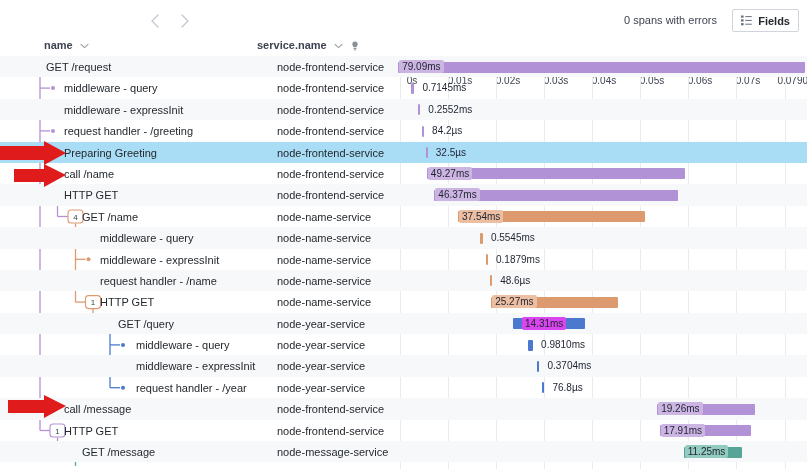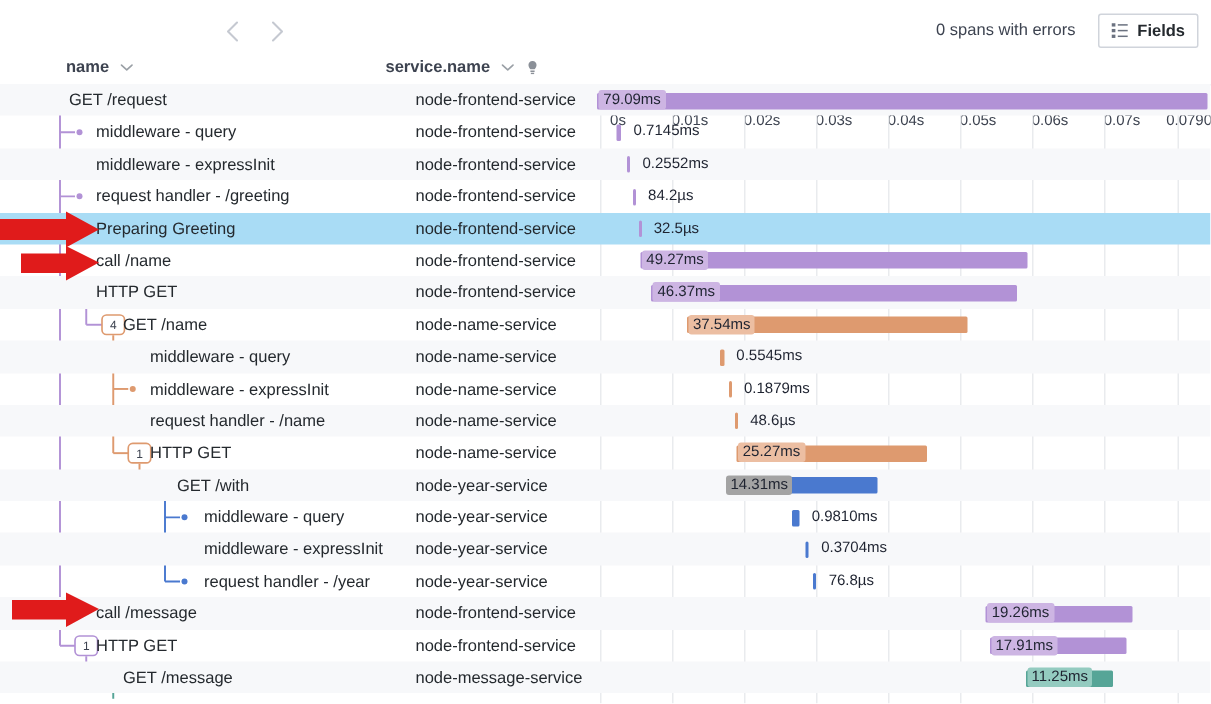--- a/index.html
+++ b/index.html
@@ -293,24 +293,24 @@
         <div class="bar" style="left: 489.94px; width: 2.2px; background: rgb(222, 154, 111);"></div>
         <div class="barlabel out" style="left: 497.14px;">48.6µs</div>
       </div>
       <div class="row">
         <div class="name" style="left: 100px;">HTTP GET</div>
         <div class="svc">node-name-service</div>
         <div class="bar" style="left: 491.185px; width: 126.99px; background: rgb(222, 154, 111);"></div>
         <div class="barlabel" style="left: 492.185px; background: rgb(236, 190, 162);">25.27ms</div>
       </div>
       <div class="row alt">
-        <div class="name" style="left: 118px;">GET /with</div>
+        <div class="name" style="left: 118px;">GET /query</div>
         <div class="svc">node-year-service</div>
         <div class="bar" style="left: 513.18px; width: 71.795px; background: rgb(74, 121, 207);"></div>
-        <div class="barlabel" style="left: 484px; background: #a3a3a3;">14.31ms</div>
+        <div class="barlabel" style="left: 522px; background: #d946ef;">14.31ms</div>
       </div>
       <div class="row">
         <div class="name" style="left: 136px;">middleware - query</div>
         <div class="svc">node-year-service</div>
         <div class="bar" style="left: 528.12px; width: 4.98px; background: rgb(74, 121, 207);"></div>
         <div class="barlabel out" style="left: 538.1px;">0.9810ms</div>
       </div>
       <div class="row alt">
         <div class="name" style="left: 136px;">middleware - expressInit</div>
         <div class="svc">node-year-service</div>

